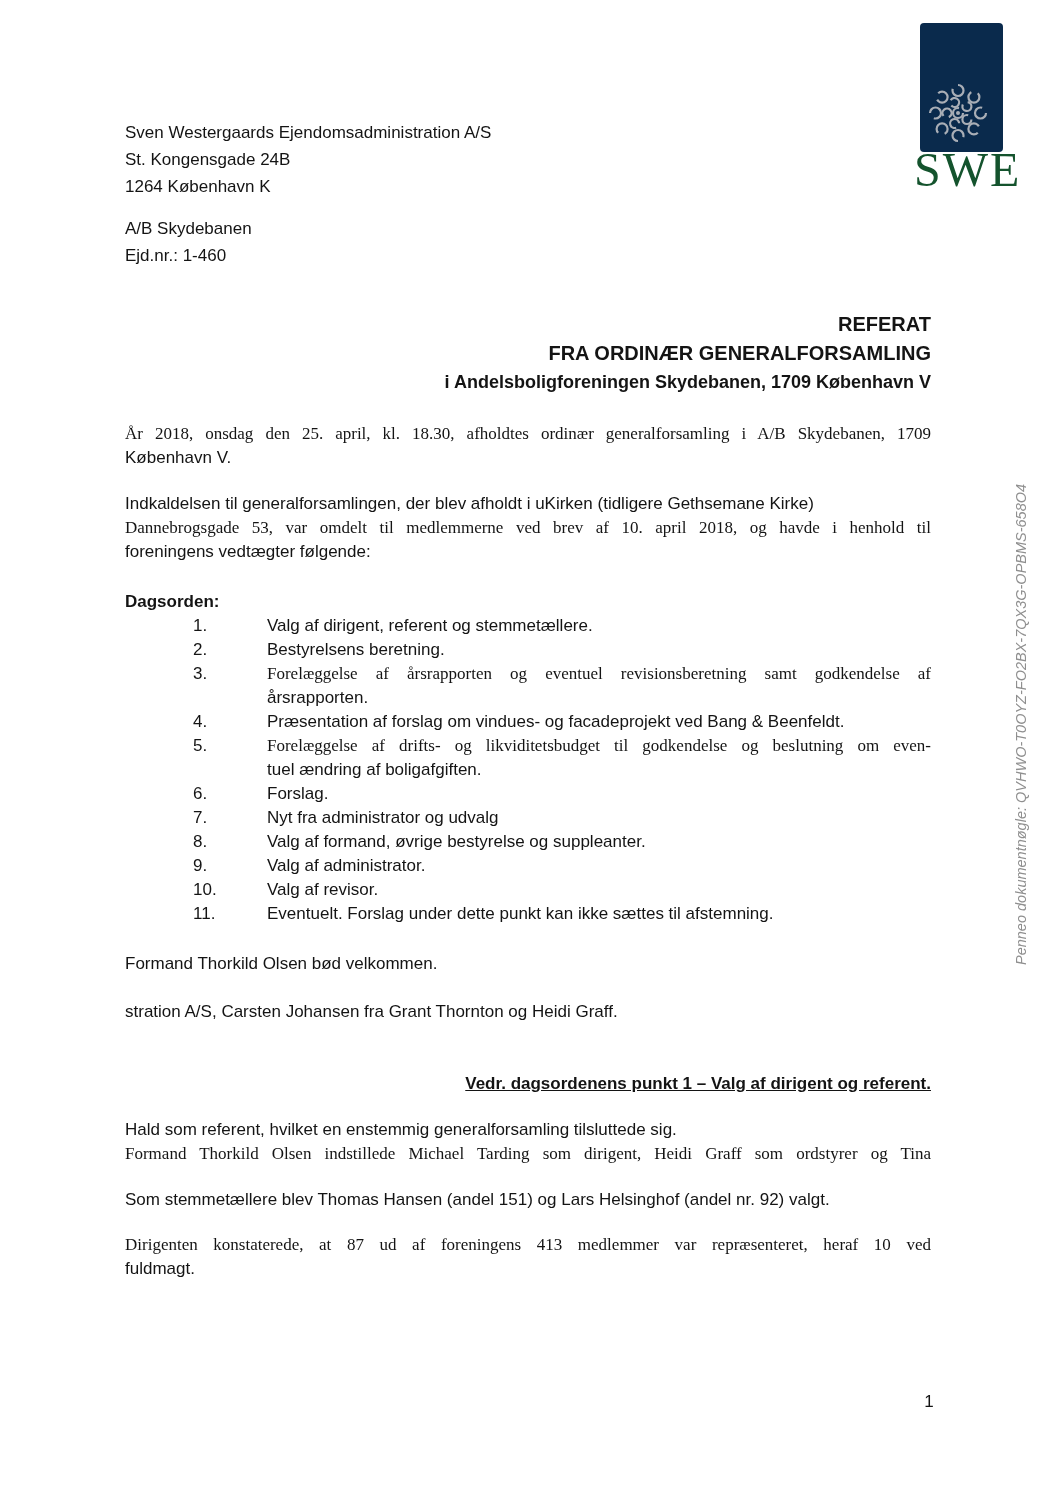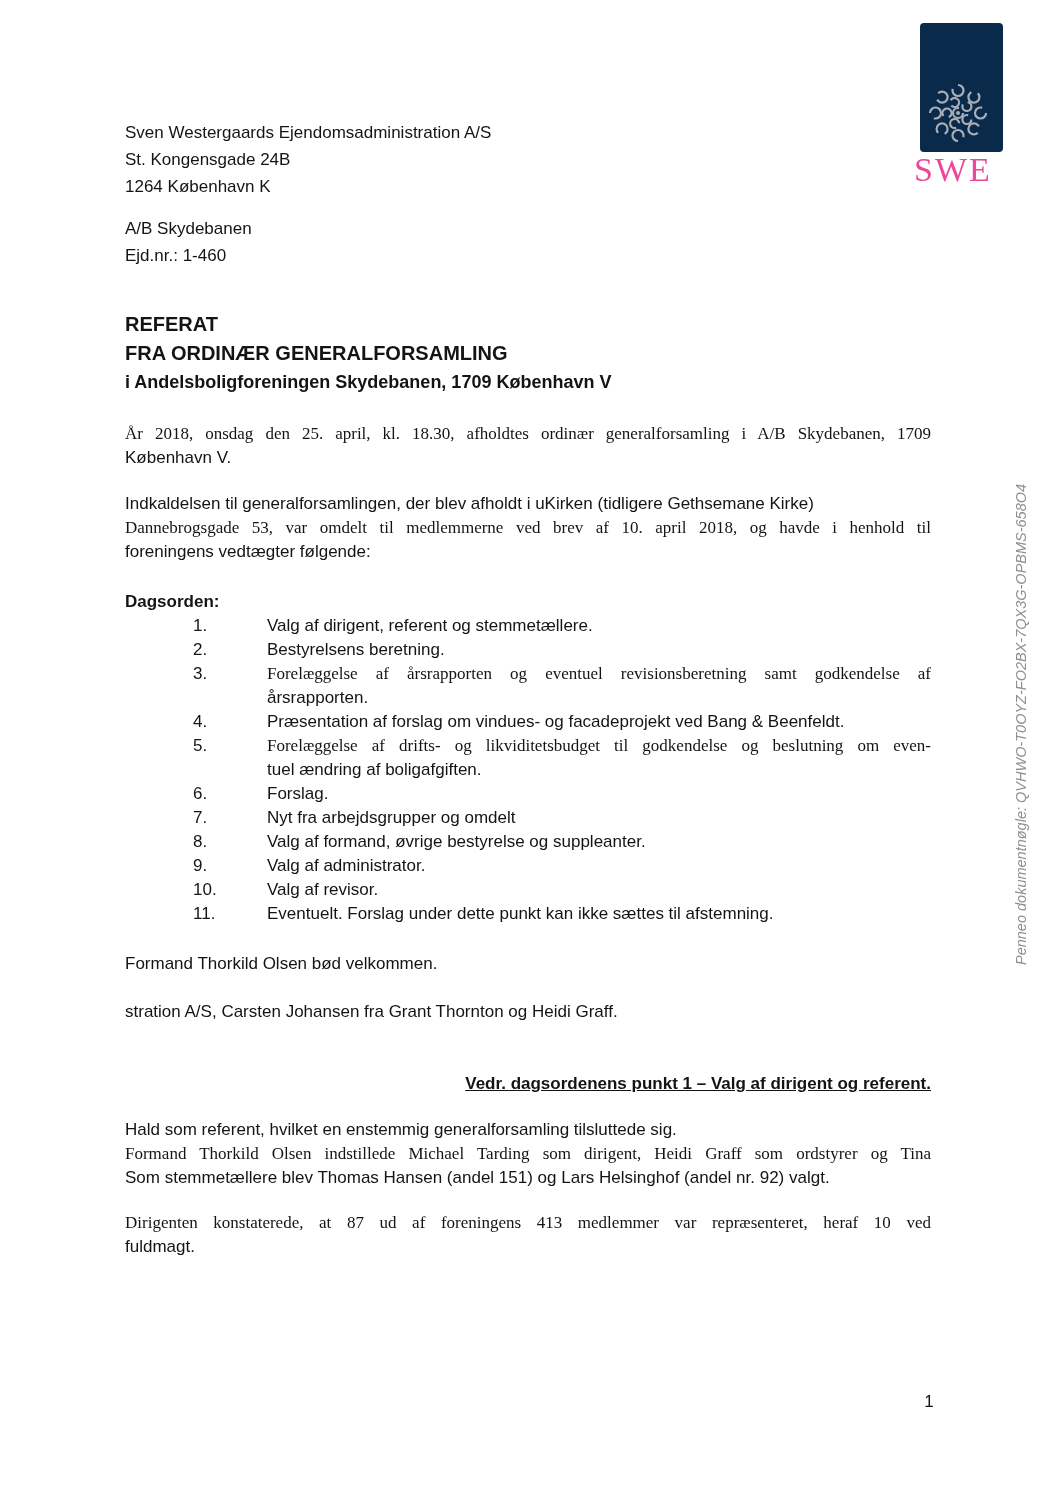--- a/index.html
+++ b/index.html
@@ -6,47 +6,47 @@
   .page {
     position:relative; width:1058px; height:1497px; background:#ffffff;
     font-family:"Liberation Sans", sans-serif; color:#141414; overflow:hidden;
   }
   .content {
     position:absolute; left:125px; top:0; width:806px;
     font-size:17px; line-height:24px; padding-top:119px;
   }
   .addr, .property { line-height:27px; }
   .property { margin-top:15px; }
-  .title-block { margin-top:41px; text-align:left; font-weight:bold; }
+  .title-block { margin-top:41px; text-align:right; font-weight:bold; }
   .title-l12 { font-size:20px; line-height:29px; }
   .title-l3  { font-size:18px; line-height:29px; }
   .p1 { margin-top:25px; }
   .p2 { margin-top:22px; }
   .agenda-heading { margin-top:26px; font-weight:bold; }
   .agenda-row { display:flex; padding-left:68px; }
   .agenda-num { width:74px; flex:none; }
   .agenda-txt { flex:1; min-width:0; }
   .p3 { margin-top:26px; }
   .p4 { margin-top:24px; }
   .section-heading { margin-top:48px; font-weight:bold; text-decoration:underline;text-align:right; }
   .p5 { margin-top:22px; }
-  .p6 { }
+  .p6 { margin-top:22px; }
   .p7 { margin-top:21px; }
   .line { }
   .j { text-align:justify; text-align-last:justify;font-family:Liberation Serif, serif; }
   
   .logo-box {
     position:absolute; left:920px; top:23px; width:83px; height:129px;
     background:#0a2a4c; border-radius:4px;
   }
   .logo-mark { position:absolute; left:6px; top:58px; }
   .logo-swe {
     position:absolute; left:914px; top:150px; width:96px; text-align:left;
-    font-family:"Liberation Serif", serif; font-size:34px; line-height:40px;
-    color:#ec4899; letter-spacing:2px;
+    font-family:"Liberation Serif", serif; font-size:48px; line-height:40px;
+    color:#14532d; letter-spacing:2px;
   }
   
   .penneo {
     position:absolute; left:1013px; top:535px; width:430px; height:18px;
     transform-origin:top left; transform:rotate(-90deg) translateX(-430px);
     font-size:14.5px; font-style:italic; color:#8f8f8f; white-space:nowrap;
   }
   .pagenum {
     position:absolute; left:912px; top:1392px; width:34px; text-align:center;
     font-size:17px;
@@ -140,21 +140,21 @@
           <span class="line j" style="display:block">Forelæggelse af drifts- og likviditetsbudget til godkendelse og beslutning om even-</span>
           <span class="line" style="display:block">tuel ændring af boligafgiften.</span>
         </span>
       </div>
       <div class="agenda-row">
         <span class="agenda-num">6.</span>
         <span class="agenda-txt">Forslag.</span>
       </div>
       <div class="agenda-row">
         <span class="agenda-num">7.</span>
-        <span class="agenda-txt">Nyt fra arbejdsgrupper og omdelt</span>
+        <span class="agenda-txt">Nyt fra administrator og udvalg</span>
       </div>
       <div class="agenda-row">
         <span class="agenda-num">8.</span>
         <span class="agenda-txt">Valg af formand, øvrige bestyrelse og suppleanter.</span>
       </div>
       <div class="agenda-row">
         <span class="agenda-num">9.</span>
         <span class="agenda-txt">Valg af administrator.</span>
       </div>
       <div class="agenda-row">

